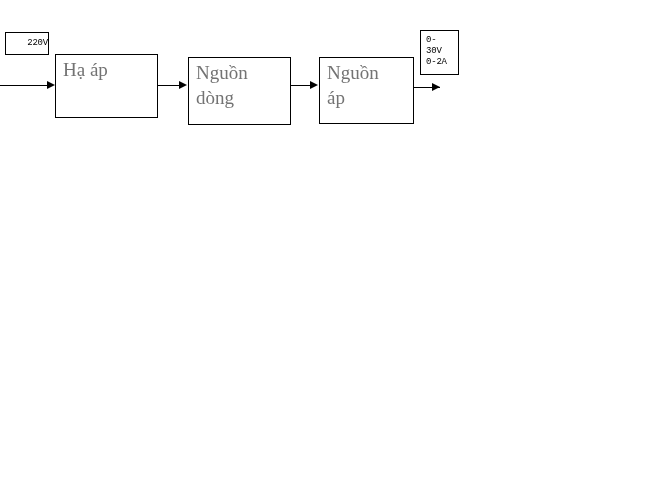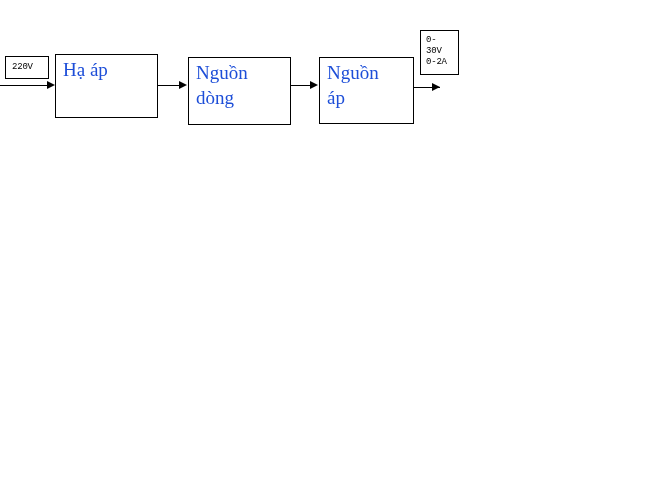--- a/index.html
+++ b/index.html
@@ -25,21 +25,21 @@
     background: #ffffff;
   }
   .node-label {
     position: absolute;
     left: 7px;
     top: 2px;
     right: 3px;
     font-family: "Liberation Serif", "DejaVu Serif", serif;
     font-size: 19px;
     line-height: 25px;
-    color: #1d4ed8;
+    color: #737373;
     white-space: pre-line;
   }
 
   
   .block-ha-ap   { left: 55px;  top: 54px; width: 103px; height: 64px; }
   .block-nguon-dong { left: 188px; top: 57px; width: 103px; height: 68px; }
   .block-nguon-ap   { left: 319px; top: 57px; width: 95px;  height: 67px; }
 
   
   .tag {
@@ -48,24 +48,25 @@
     border: 1px solid #000000;
     background: #ffffff;
     font-family: "Liberation Mono", "DejaVu Sans Mono", monospace;
     font-size: 9px;
     line-height: 11px;
     color: #000000;
     letter-spacing: -0.2px;
   }
   .tag-input {
     left: 5px;
-    top: 56px;
+    top: 32px;
     width: 44px;
     height: 23px;
     padding: 5px 0 0 6px;
+    text-align: right;
   }
   .tag-output {
     left: 420px;
     top: 30px;
     width: 39px;
     height: 45px;
     padding: 4px 0 0 5px;
     white-space: pre-line;
   }
 

